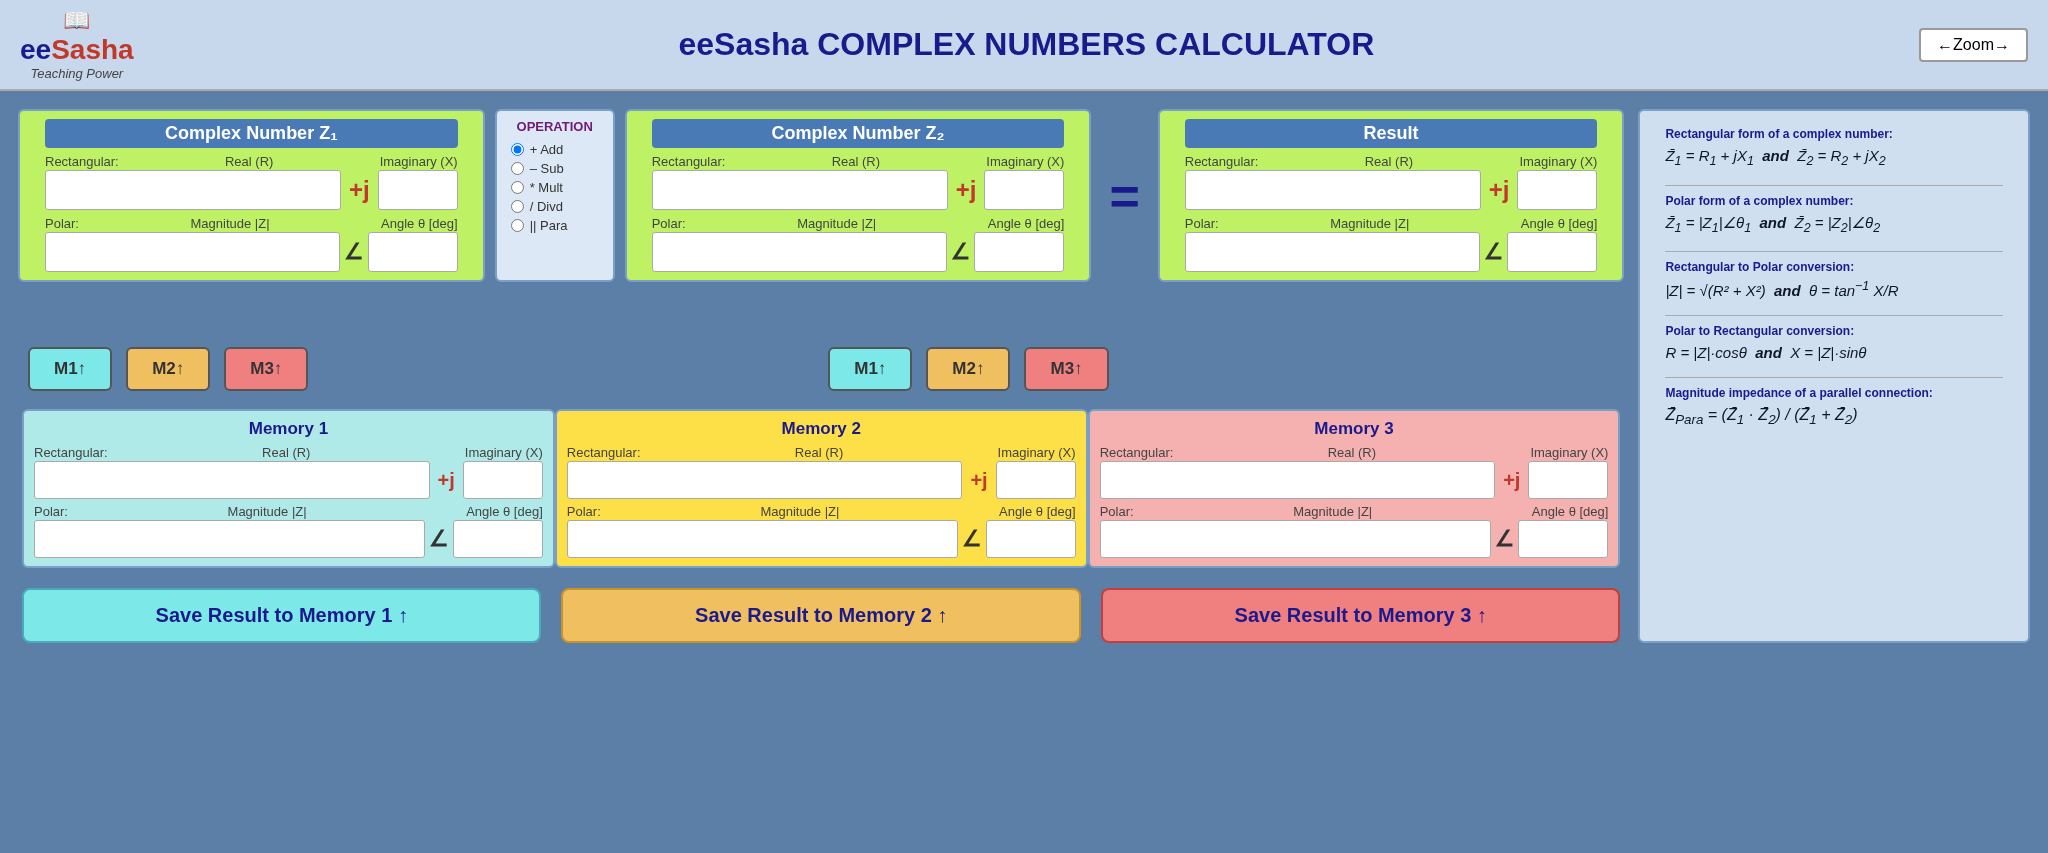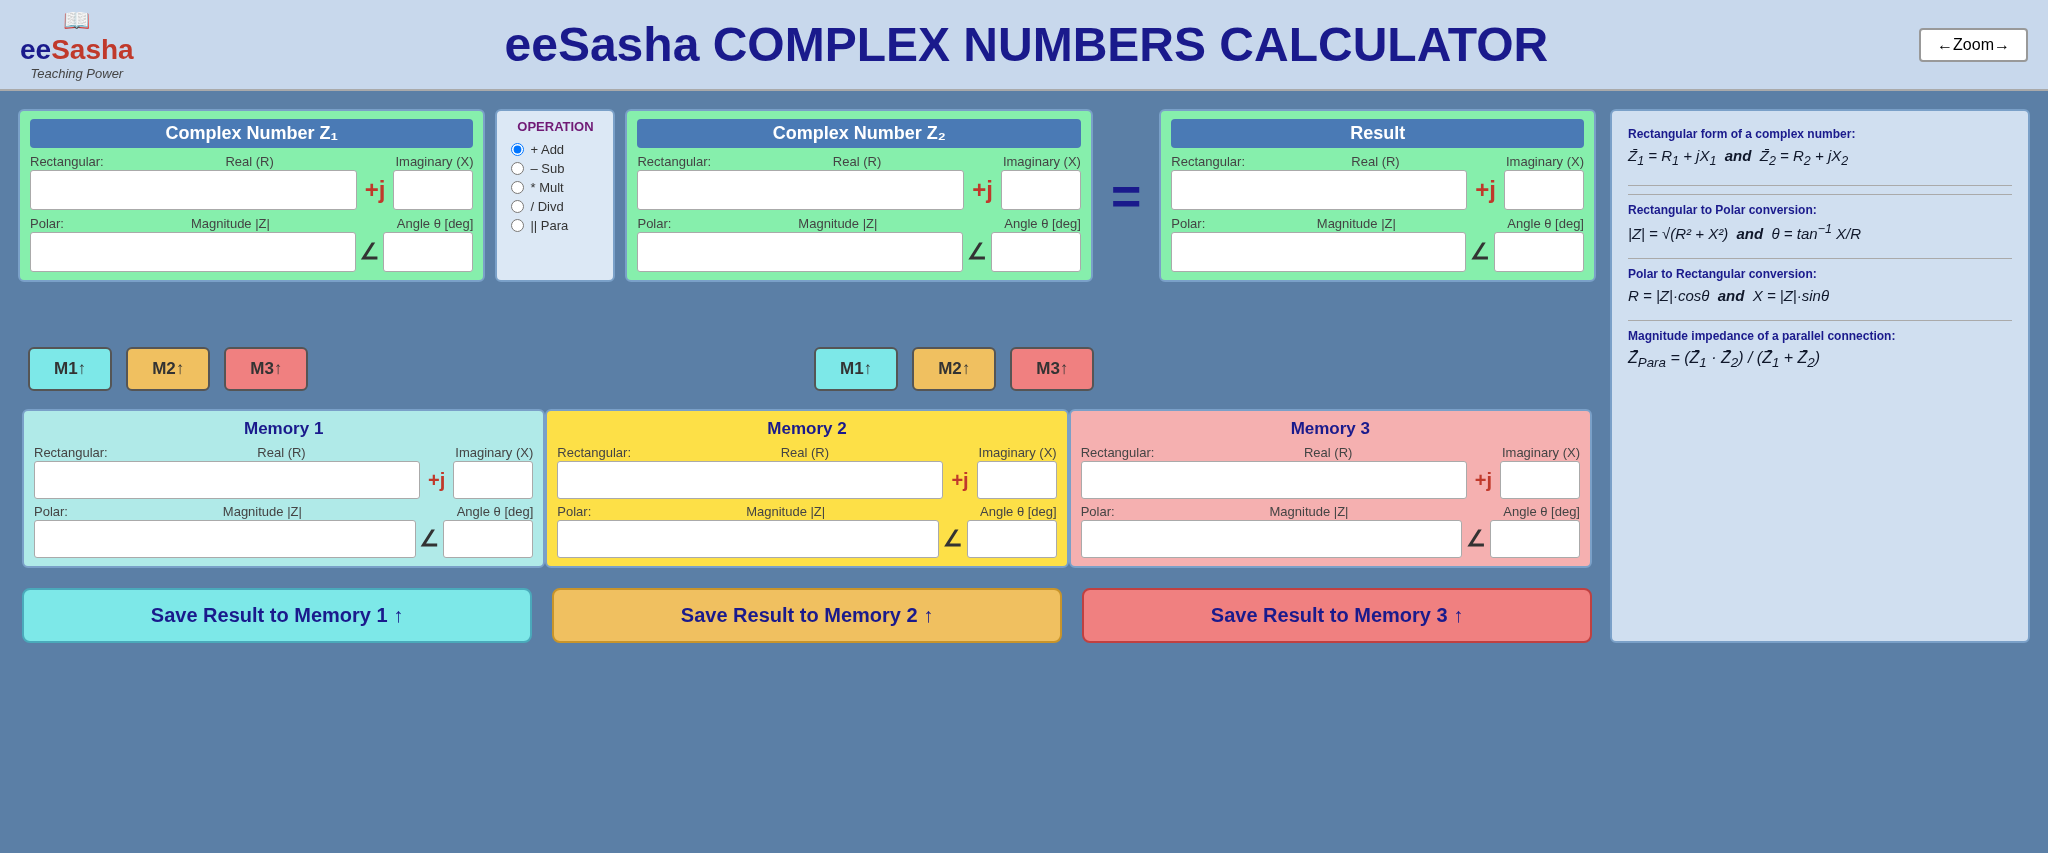--- a/index.html
+++ b/index.html
@@ -34,21 +34,21 @@
     .logo-subtitle {
       font-size: 13px;
       color: #444;
       font-style: italic;
     }
     .logo-book {
       font-size: 22px;
       color: #333;
     }
     .header-title {
-      font-size: 48px;
+      font-size: 32px;
       font-weight: bold;
       color: #1a1a8c;
       flex: 1;
       text-align: center;
     }
     .zoom-btn {
       background: white;
       border: 2px solid #999;
       padding: 6px 16px;
       font-size: 16px;
@@ -72,24 +72,24 @@
     }
 
     
     .top-row {
       display: flex;
       align-items: stretch;
       gap: 10px;
     }
 
     .complex-box {
-      background: #86efac;
+      background: #bef264;
       border: 2px solid #7aa0c8;
       border-radius: 6px;
-      padding: 8px 10px;
+      padding: 8px 25px;
     }
 
     .z1-box { flex: 2.5; }
     .z2-box { flex: 2.5; }
     .result-box { flex: 2.2; }
 
     .box-title {
       background: #4a7ab5;
       color: white;
       font-size: 18px;
@@ -224,21 +224,21 @@
     .save-btn-1 { background: #7de8e8; color: #1a1a8c; border-color: #4aaabb; }
     .save-btn-2 { background: #f0c060; color: #1a1a8c; border-color: #c8942a; }
     .save-btn-3 { background: #f08080; color: #1a1a8c; border-color: #c04040; }
 
     
     .formula-panel {
       width: 420px;
       background: #d0dff0;
       border: 2px solid #7aa0c8;
       border-radius: 6px;
-      padding: 16px 16px;
+      padding: 16px 25px;
       font-size: 13px;
     }
 
     .formula-section {
       margin-bottom: 14px;
     }
 
     .formula-heading {
       font-size: 12px;
       font-weight: bold;
@@ -551,20 +551,26 @@
 
     <div class="formula-section">
       <div class="formula-heading">Rectangular form of a complex number:</div>
       <div class="formula-text formula-math">
         <i>Z̄</i><sub>1</sub> = R<sub>1</sub> + jX<sub>1</sub> &nbsp;<b>and</b>&nbsp; <i>Z̄</i><sub>2</sub> = R<sub>2</sub> + jX<sub>2</sub>
       </div>
     </div>
 
     <hr class="formula-divider">
 
+    <div class="formula-section">
+      <div class="formula-heading">Polar form of a complex number:</div>
+      <div class="formula-text formula-math">
+        <i>Z̄</i><sub>1</sub> = |Z<sub>1</sub>|∠θ<sub>1</sub> &nbsp;<b>and</b>&nbsp; <i>Z̄</i><sub>2</sub> = |Z<sub>2</sub>|∠θ<sub>2</sub>
+      </div>
+    </div>
 
     <hr class="formula-divider">
 
     <div class="formula-section">
       <div class="formula-heading">Rectangular to Polar conversion:</div>
       <div class="formula-text formula-math">
         |Z| = √(R² + X²) &nbsp;<b>and</b>&nbsp; θ = tan<sup>−1</sup> X/R
       </div>
     </div>
 

